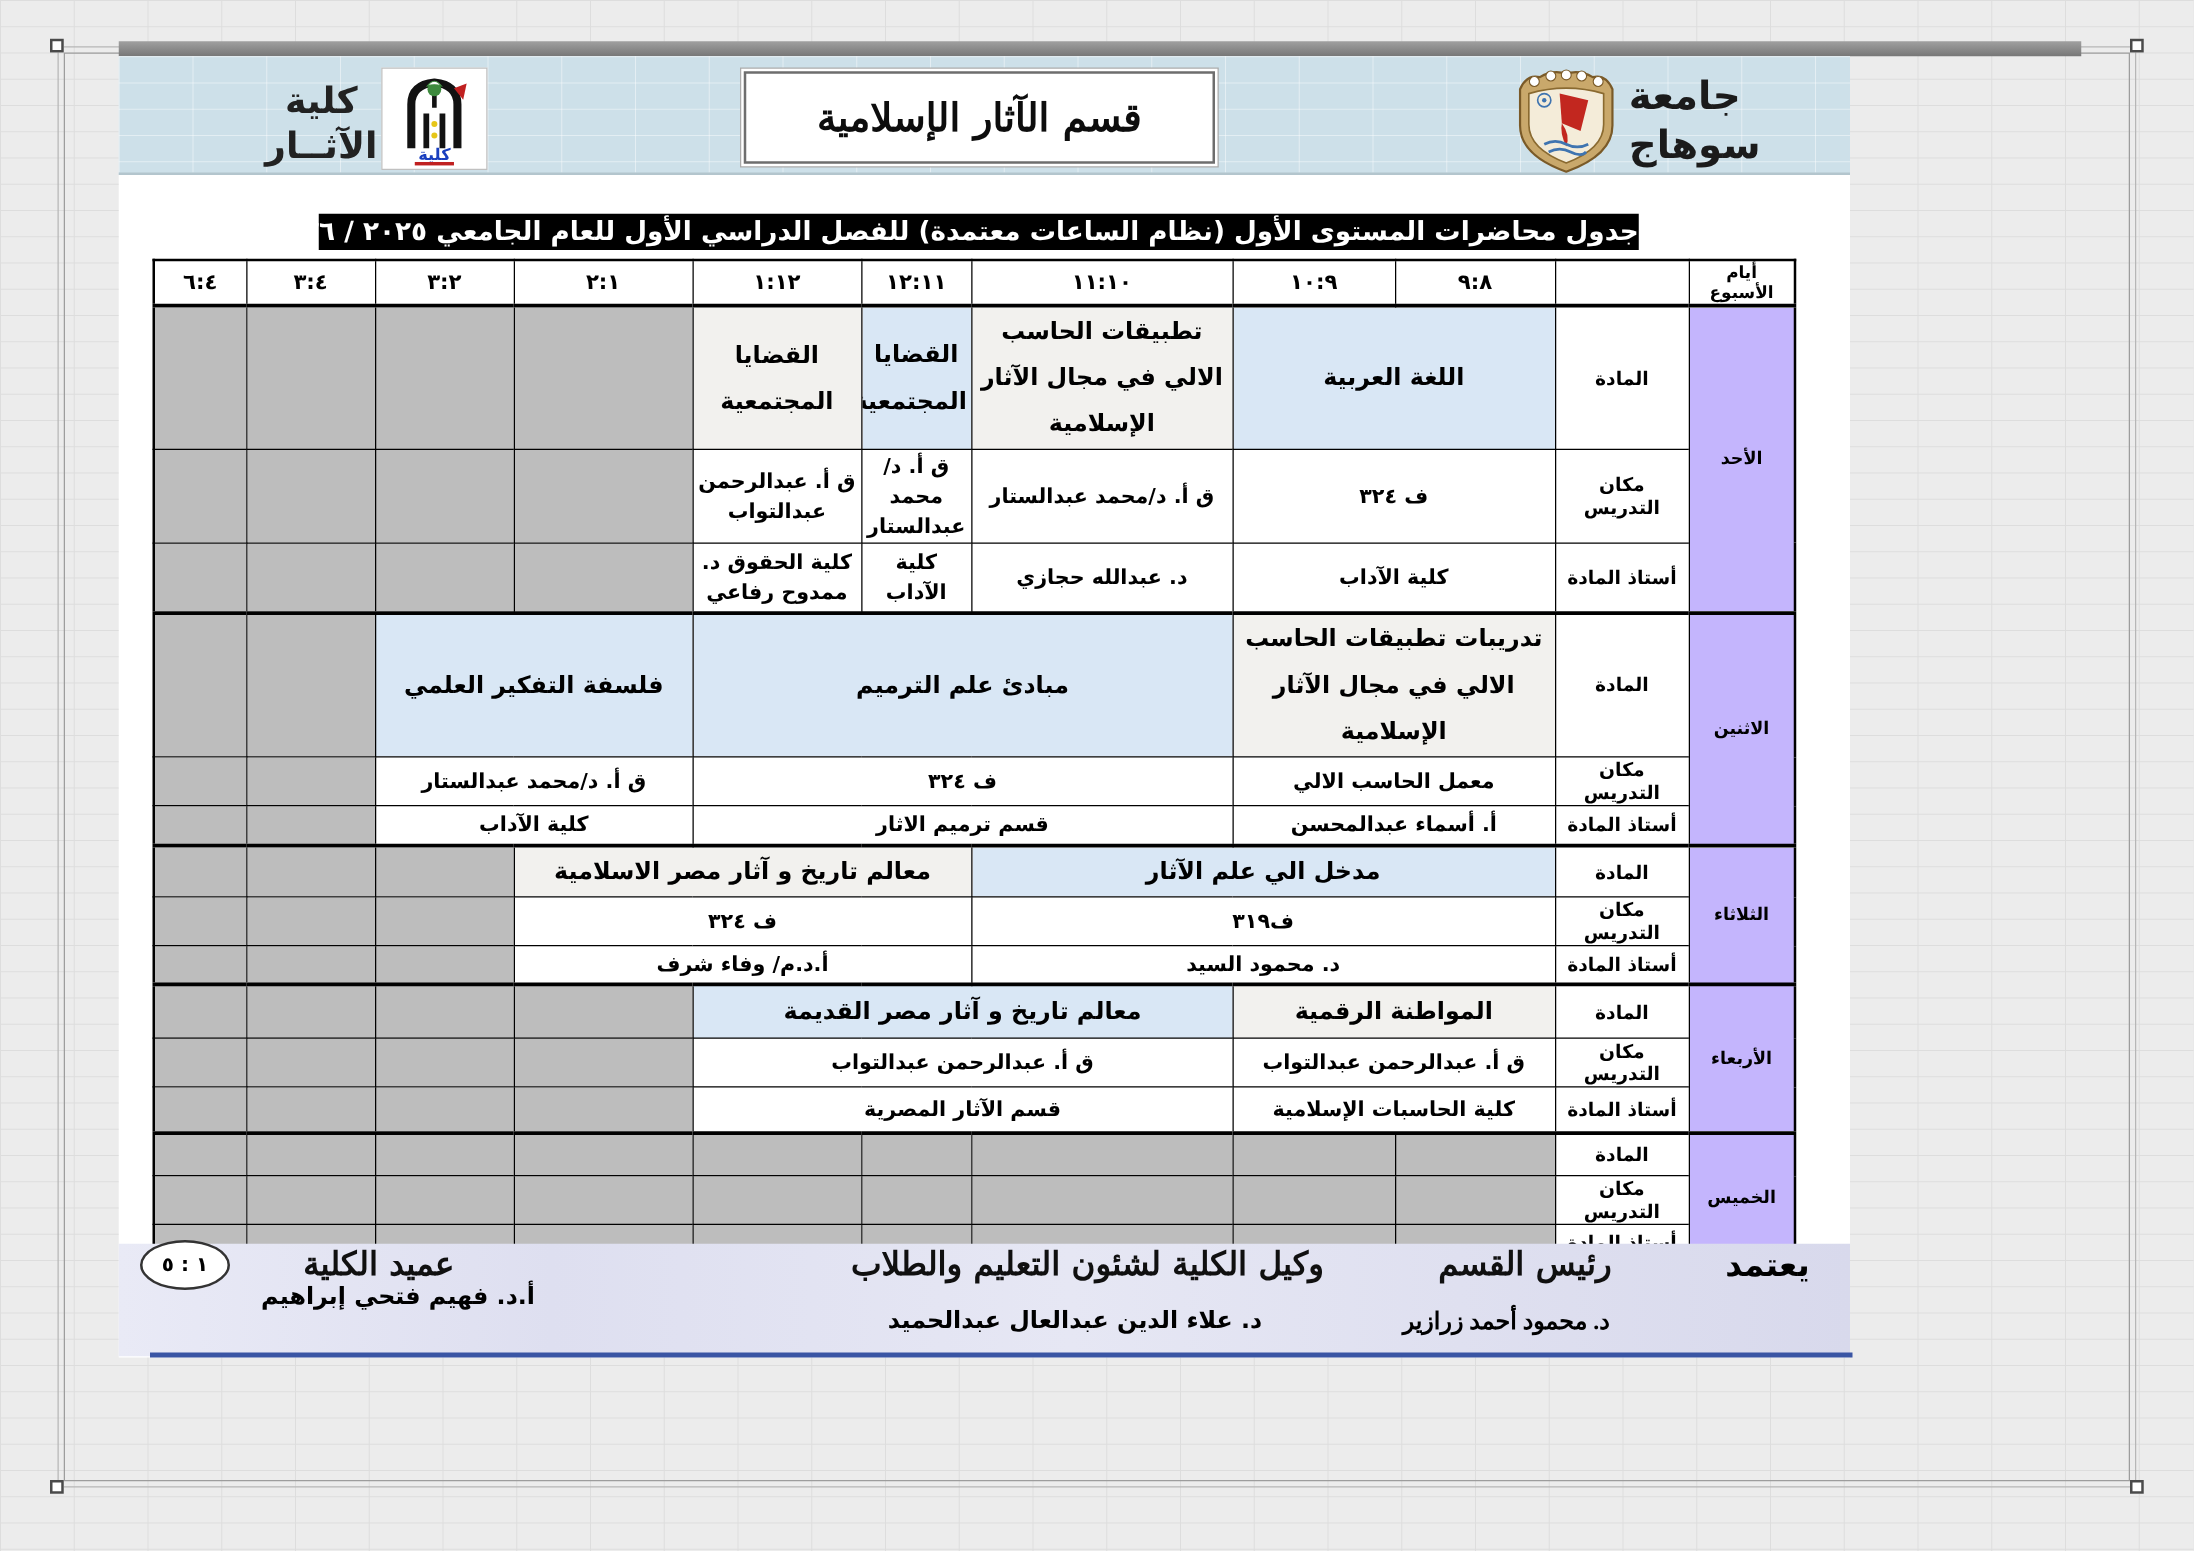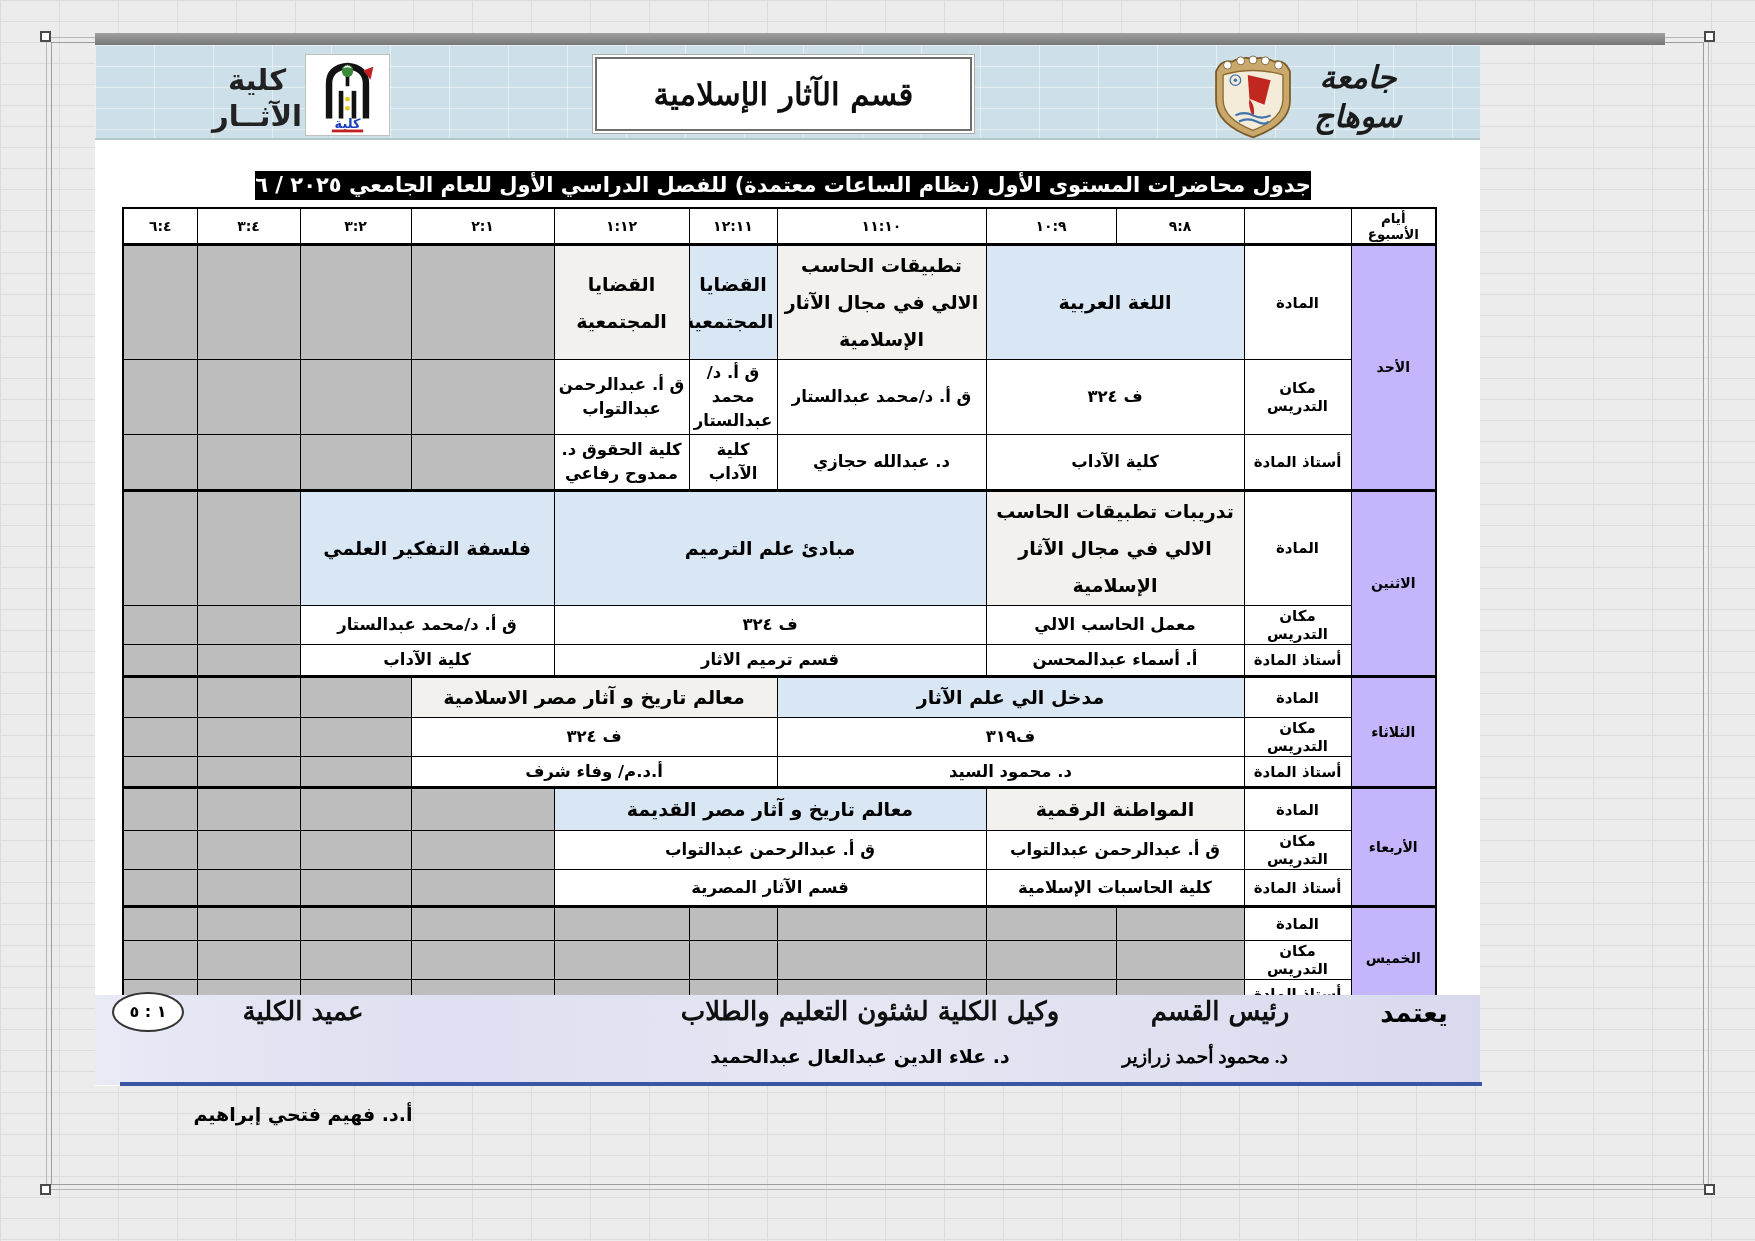--- a/index.html
+++ b/index.html
@@ -25,22 +25,22 @@
   
   .band-header {
     position:absolute; left:95px; top:45px; width:1385px; height:95px;
     background-color:#cde0e9;
     background-image:
       linear-gradient(to bottom, rgba(255,255,255,.45) 1px, transparent 1px),
       linear-gradient(to right, rgba(255,255,255,.45) 1px, transparent 1px);
     background-size: 100% 21px, 59px 100%;
     border-bottom:2px solid #b3c5cd;
   }
-  .univ-text { position:absolute; left:1303px; top:58px; width:110px; text-align:center;
-               font-size:31px; font-weight:bold; color:#1b1b1b; line-height:1.25;font-style:italic; }
+  .univ-text { position:absolute; left:1303px; top:58px; width:110px; 
+               font-size:31px; font-weight:bold; color:#1b1b1b; line-height:1.25; }
   .univ-logo { position:absolute; left:1205px; top:52px; }
   .dept-box { position:absolute; left:595px; top:57px; width:377px; height:74px; background:#ffffff;
               border:2px solid #6e6e6e; box-shadow:0 0 0 2px #ffffff, 0 0 0 3px #ababab;
               display:flex; align-items:center; justify-content:center; }
   .dept-box span { font-family:"DejaVu Serif", serif; font-weight:bold; font-size:31px; color:#0d0d0d; letter-spacing:1px; }
   .fac-logo { position:absolute; left:305px; top:54px; width:85px; height:82px; background:#ffffff; border:1px solid #c0c0c0; }
   .fac-text { position:absolute; left:212px; top:62px; width:90px; text-align:center;
               font-size:29px; font-weight:bold; color:#222; line-height:1.25; }
   
   .title-bar { position:absolute; left:255px; top:171px; width:1056px; height:29px; background:#000;
@@ -48,21 +48,21 @@
                direction:rtl; white-space:nowrap; }
   
   table.tt { position:absolute; left:122px; top:207px; width:1313px; direction:rtl;
              border-collapse:collapse; table-layout:fixed; background:#fff;
              border:2.5px solid #000; }
   table.tt td { border:1px solid #000; text-align:center; vertical-align:middle;
                 font-weight:bold; color:#000; padding:1px 3px; overflow:hidden; }
   tr.sep > td { border-top:3px solid #000; }
   .w-day{width:85px} .w-label{width:107px} .w-h1{width:128px} .w-h2{width:130px} .w-h3{width:209px}
   .w-h4{width:88px} .w-h5{width:135px} .w-h6{width:143px} .w-h7{width:111px} .w-h8{width:103px} .w-h9{width:74px}
-  td.time { font-size:14px;margin-top:12px; }
+  td.time { font-size:17px;margin-top:12px; }
   td.week { font-size:13.5px; }
   td.dayname { font-size:14px; background:#c4b5fd; }
   td.rlabel { font-size:15px; }
   td.subj { font-size:19px; line-height:1.95; }
   td.info { font-size:16.5px; line-height:1.45; }
   td.b { background:#d9e7f5; }
   td.l { background:#f2f1ee; }
   td.g { background:#bdbdbd; }
   
   .band-footer { position:absolute; left:95px; top:995px; width:1385px; height:90px;
@@ -333,17 +333,17 @@
 
   <div class="approve">يعتمد</div>
 
   <div class="sig-title" style="left:1140px;top:996px;width:160px;">رئيس القسم</div>
   <div class="sig-name" style="left:1080px;top:1045px;width:250px;font-family:Liberation Serif, serif;">د. محمود أحمد زرازير</div>
 
   <div class="sig-title" style="left:680px;top:996px;width:380px;">وكيل الكلية لشئون التعليم والطلاب</div>
   <div class="sig-name" style="left:660px;top:1045px;width:400px;">د. علاء الدين عبدالعال عبدالحميد</div>
 
   <div class="sig-title" style="left:228px;top:996px;width:150px;">عميد الكلية</div>
-  <div class="sig-name" style="left:178px;top:1103px;width:250px;">أ.د. فهيم فتحي إبراهيم</div>
+  <div class="sig-name" style="left:178px;top:1026px;width:250px;text-align:right;">أ.د. فهيم فتحي إبراهيم</div>
 
   <div class="oval">١ : ٥</div>
 
 </div>
 
 </body></html>

